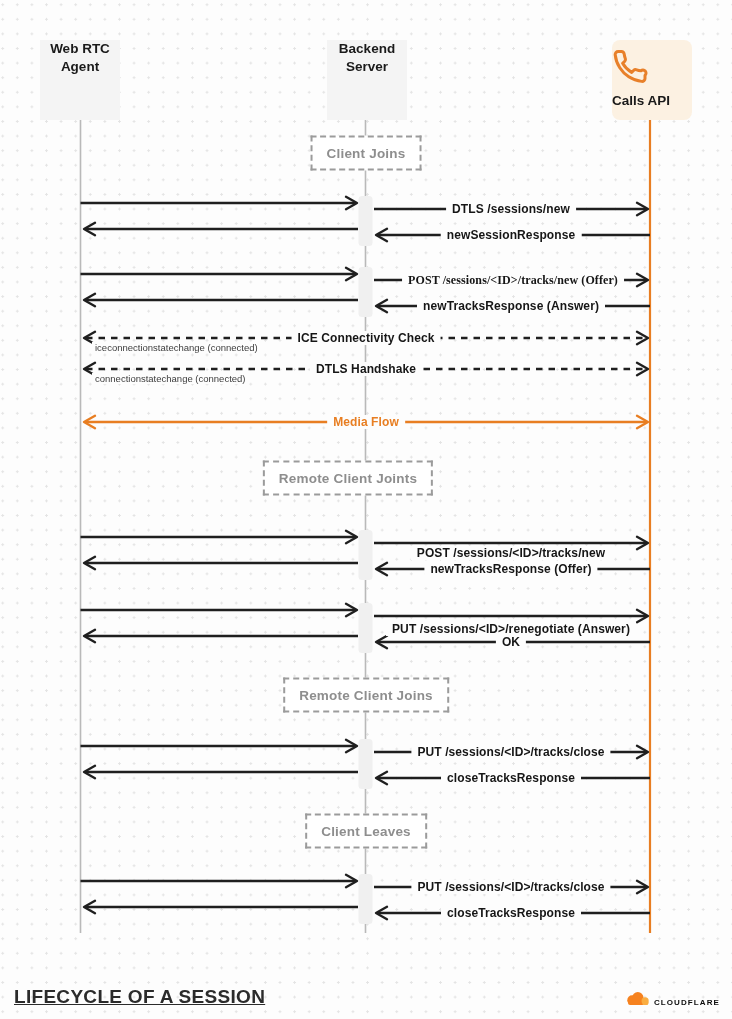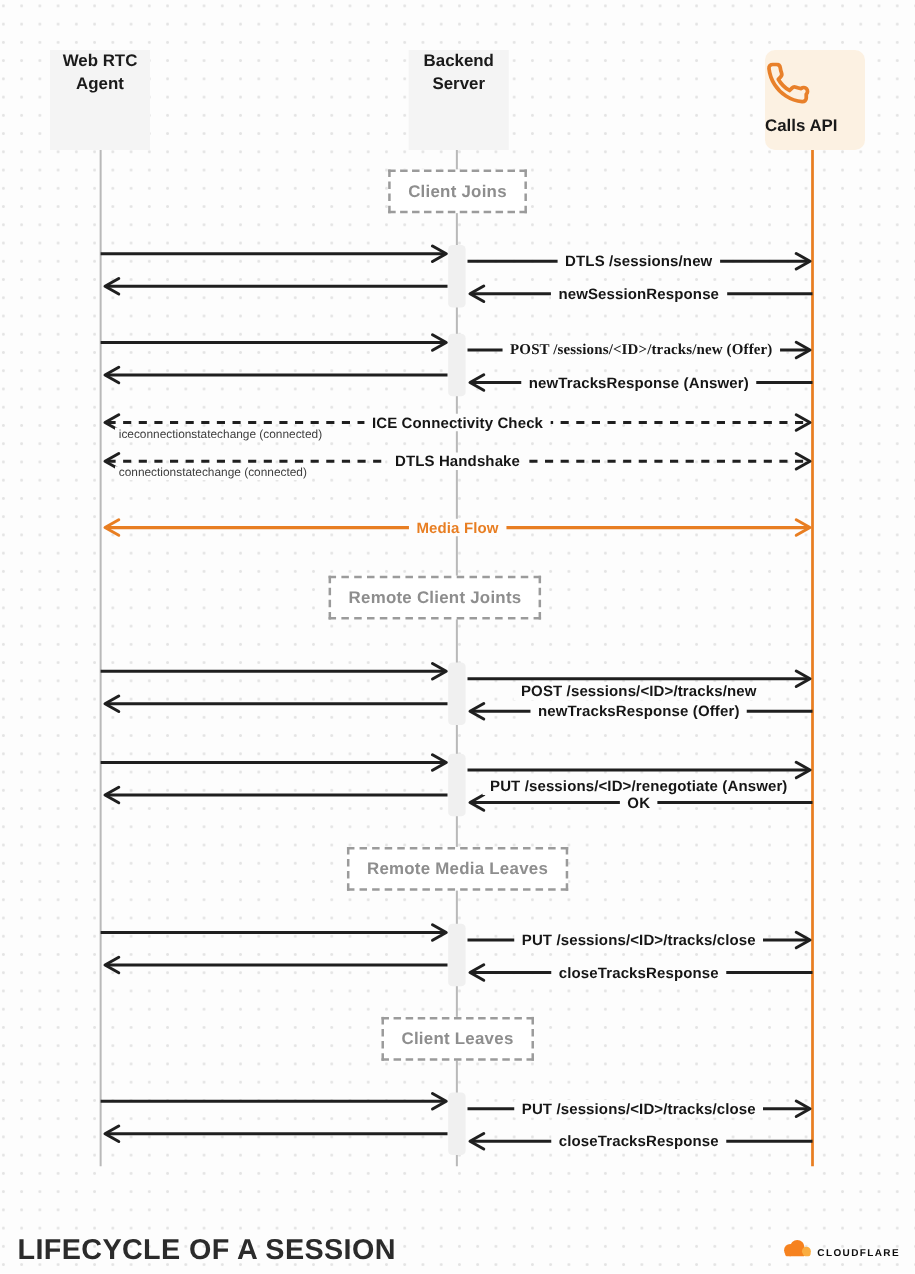--- a/index.html
+++ b/index.html
@@ -33,21 +33,21 @@
     font-weight:700;font-size:12px;color:#161616;background:#fdfdfd;
     padding:0 6px;white-space:nowrap;letter-spacing:.1px;
   }
   .msg-label.orange{color:#e87e22;}
   .sub-label{
     position:absolute;font-size:9.5px;color:#3d3d3d;background:#fdfdfd;
     padding:0 3px;white-space:nowrap;
   }
   #footer-title{
     position:absolute;left:14px;top:986px;
-    font-size:23px;font-weight:700;color:#2b2b2b;letter-spacing:.3px;
+    font-size:19px;font-weight:700;color:#2b2b2b;letter-spacing:.3px;text-decoration:underline;
   }
   #footer-brand{
     position:absolute;right:12px;top:990px;display:flex;align-items:flex-end;gap:4px;
   }
   #brand-name{font-size:8px;font-weight:800;letter-spacing:1.1px;color:#0d0d0d;}
 </style>
 </head>
 <body>
 
 <div id="canvas">
@@ -134,21 +134,21 @@
       <div class="msg-label" style="left: 511px; top: 543px; margin-top: 10px;">POST /sessions/&lt;ID&gt;/tracks/new</div>
       <div class="msg-label" style="left: 511px; top: 569px;">newTracksResponse (Offer)</div>
       <div class="msg-label" style="left: 511px; top: 616px; margin-top: 13px;">PUT /sessions/&lt;ID&gt;/renegotiate (Answer)</div>
       <div class="msg-label" style="left: 511px; top: 642px;">OK</div>
       <div class="msg-label" style="left: 511px; top: 752px;">PUT /sessions/&lt;ID&gt;/tracks/close</div>
       <div class="msg-label" style="left: 511px; top: 778px;">closeTracksResponse</div>
       <div class="msg-label" style="left: 511px; top: 887px;">PUT /sessions/&lt;ID&gt;/tracks/close</div>
       <div class="msg-label" style="left: 511px; top: 913px;">closeTracksResponse</div>
       <div class="phase-box" style="left: 366px; top: 153px;">Client Joins</div>
       <div class="phase-box" style="left: 348px; top: 478px;">Remote Client Joints</div>
-      <div class="phase-box" style="left: 366px; top: 695px;">Remote Media Leaves</div>
+      <div class="phase-box" style="left: 366px; top: 695px;">Remote Client Joins</div>
       <div class="phase-box" style="left: 366px; top: 831px;">Client Leaves</div>
     </div>
 
   <div class="actor" style="left:40px">
     <span>Web RTC Agent</span>
   </div>
 
   <div class="actor" style="left:327px">
     <span>Backend Server</span>
   </div>

